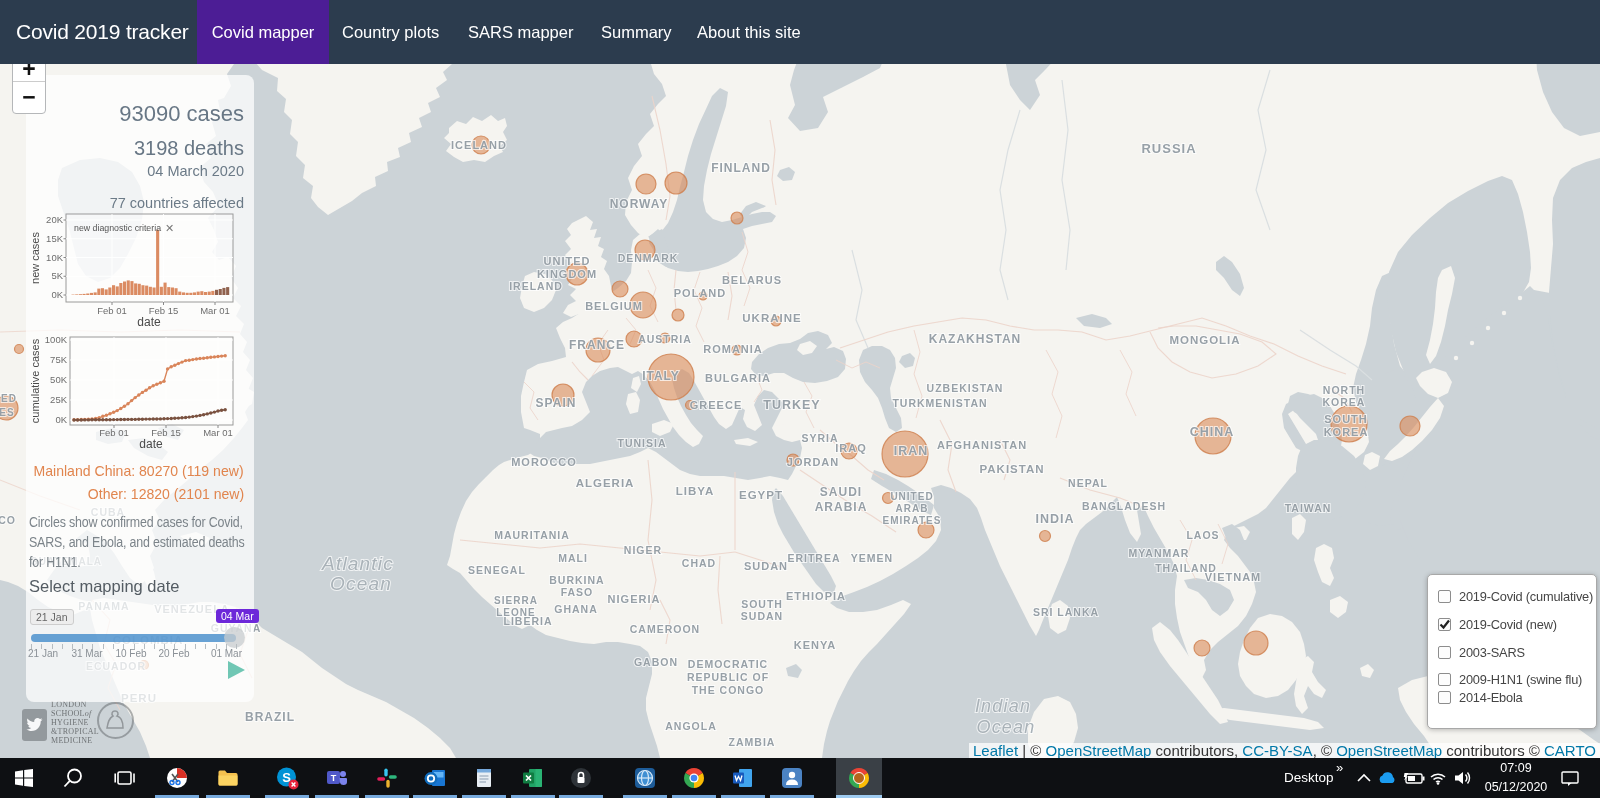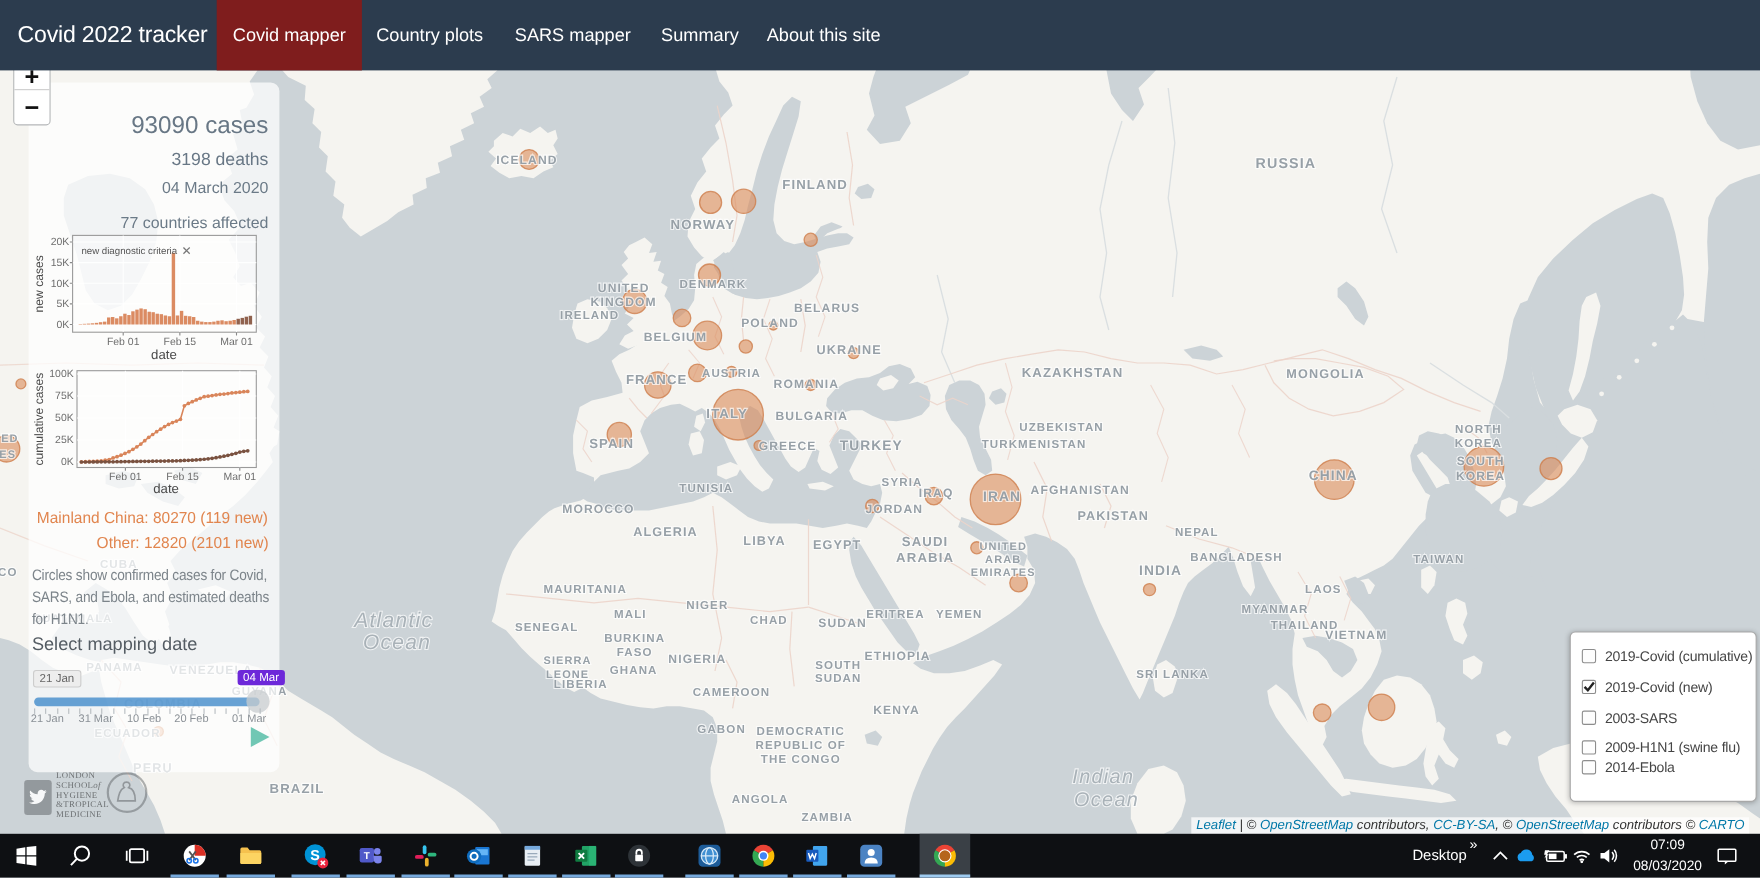--- a/index.html
+++ b/index.html
@@ -1,51 +1,51 @@
 <!DOCTYPE html>
 <html><head>
 <meta charset="utf-8">
 <style>
 * { margin:0; padding:0; box-sizing:border-box; }
 html,body { width:1600px; height:798px; overflow:hidden; font-family:"Liberation Sans", sans-serif; }
 #page { position:relative; width:1600px; height:798px; background:#ccd3d7; }
 #navbar { position:absolute; left:0; top:0; width:1600px; height:64px; background:#2c3c4e; z-index:60; }
 #brand { position:absolute; left:16px; top:0; height:64px; line-height:64px; color:#fff; font-size:21px; letter-spacing:-0.2px; white-space:nowrap; }
 .tab { position:absolute; top:0; height:64px; line-height:64px; color:#fff; font-size:16.5px; text-align:center; white-space:nowrap; }
-#tab1 { left:197px; width:132px; background:#7f1d1d; }
+#tab1 { left:197px; width:132px; background:#4c1d95; }
 #tab2 { left:342px; width:96px; }
 #tab3 { left:468px; width:102px; }
 #tab4 { left:601px; width:66px; }
 #tab5 { left:697px; width:103px; }
 #mapsvg { position:absolute; left:0; top:0; z-index:1; }
 #zoomctl { position:absolute; left:12px; top:48px; width:34px; border:1px solid #b5b7b9; border-radius:4px; background:#fff; z-index:20; }
 #zoomctl .zb { width:32px; height:32px; text-align:center; line-height:31px; font-size:23px; font-weight:bold; color:#111; }
 #zoomctl .zb:first-child { line-height:41px; }
 #zoomctl .zb+.zb { border-top:1px solid #ccc; }
 #panel { position:absolute; left:26px; top:75px; width:228px; height:627px; background:rgba(255,255,255,0.72); border-radius:8px; z-index:10; }
 .rt { position:absolute; right:10px; text-align:right; color:#687785; white-space:nowrap; }
 #cases { top:26px; font-size:22px;text-align:right; }
-#deaths { top:62px; font-size:16px; }
+#deaths { top:62px; font-size:20px; }
 #mdate { top:88px; font-size:14.5px; color:#6b7a87; }
 #ncount { top:120px; font-size:14.5px; color:#6b7a87; }
 #china { top:388px; font-size:14.5px; color:#e1854e; transform:scale(0.97,1); transform-origin:right; }
 #other { top:411px; font-size:14.5px; color:#e1854e; transform:scale(0.97,1); transform-origin:right; }
 #expl { position:absolute; left:3px; top:438px; width:248px; font-size:13.8px; line-height:20px; color:#7c848a; letter-spacing:-0.2px; transform:scale(0.9,1); transform-origin:left top; }
 #selmap { position:absolute; left:3px; top:502px; font-size:16.5px; color:#545c63; white-space:nowrap; }
 #fromchip { position:absolute; left:4px; top:534px; background:#ededed; border:1px solid #cdcdcd; border-radius:3px; font-size:10.5px; color:#666; padding:1px 5px; white-space:nowrap; }
 #tooltip { position:absolute; left:190px; top:534px; background:#6d28d9; border-radius:3px; font-size:10.5px; color:#fff; padding:1px 5px; white-space:nowrap; }
 #track { position:absolute; left:5px; top:559px; width:205px; height:8px; background:rgba(66,139,202,0.8); border-radius:4px; }
 #handle { position:absolute; left:198px; top:552px; width:21px; height:21px; background:rgba(200,204,207,0.75); border-radius:50%; }
 .tick { position:absolute; top:569px; width:1px; height:5px; background:#b6bcc0; }
 .tlab { position:absolute; top:573px; font-size:10px; color:#8a9096; white-space:nowrap; }
 #playbtn { position:absolute; left:202px; top:586px; width:0; height:0; border-left:17px solid #70c7b4; border-top:9.5px solid transparent; border-bottom:9.5px solid transparent; }
 #legend { position:absolute; left:1427px; top:574px; width:170px; height:155px; background:#fff; border:1px solid #a8a8a8; border-radius:5px; z-index:20; box-shadow:0 1px 5px rgba(0,0,0,0.25); }
 .litem { position:absolute; left:10px; height:16px; font-size:12.8px; color:#454545; white-space:nowrap; letter-spacing:-0.2px; }
 .cb { display:inline-block; width:13px; height:13px; background:#fdfdfd; border:1px solid #8d8d8d; border-radius:2px; vertical-align:-2px; margin-right:8px; position:relative; }
-#attrib { position:absolute; right:10px; top:743px; height:15px; background:rgba(255,255,255,0.75); font-size:12px; color:#333; padding:0 4px; z-index:15; line-height:15px; white-space:nowrap;font-style:italic; }
+#attrib { position:absolute; right:0px; top:743px; height:15px; background:rgba(255,255,255,0.75); font-size:15px; color:#333; padding:0 4px; z-index:15; line-height:15px; white-space:nowrap; }
 #attrib a { color:#0078A8; text-decoration:none; }
 #taskbar { position:absolute; left:0; top:758px; width:1600px; height:40px; background:#0e1013; z-index:70; }
 .tray { position:absolute; color:#fff; font-size:12px; z-index:71; }
 </style>
 </head>
 <body>
 <div id="page">
 <svg id="mapsvg" width="1600" height="798" viewBox="0 0 1600 798">
 <rect x="0" y="0" width="1600" height="798" fill="#ccd3d7"></rect>
 <g>
@@ -295,21 +295,21 @@
         <text x="7" y="524" font-size="10.5" letter-spacing="1.0" fill="#97a0a7" font-weight="bold" stroke="rgba(255,255,255,0.7)" stroke-width="2" paint-order="stroke">CO</text>
         <text x="9" y="402" font-size="10" letter-spacing="1.0" fill="#97a0a7" font-weight="bold" stroke="rgba(255,255,255,0.7)" stroke-width="2" paint-order="stroke">ED</text>
         <text x="7" y="416" font-size="10" letter-spacing="1.0" fill="#97a0a7" font-weight="bold" stroke="rgba(255,255,255,0.7)" stroke-width="2" paint-order="stroke">ES</text>
         <text x="358" y="570" font-size="19" letter-spacing="1.2" fill="#a9b2b8" font-weight="normal" font-style="italic" stroke="rgba(255,255,255,0.7)" stroke-width="2" paint-order="stroke">Atlantic</text>
         <text x="361" y="590" font-size="19" letter-spacing="1.2" fill="#a9b2b8" font-weight="normal" font-style="italic" stroke="rgba(255,255,255,0.7)" stroke-width="2" paint-order="stroke">Ocean</text>
         <text x="1003" y="712" font-size="18" letter-spacing="1.2" fill="#a9b2b8" font-weight="normal" font-style="italic" stroke="rgba(255,255,255,0.7)" stroke-width="2" paint-order="stroke">Indian</text>
         <text x="1006" y="733" font-size="18" letter-spacing="1.2" fill="#a9b2b8" font-weight="normal" font-style="italic" stroke="rgba(255,255,255,0.7)" stroke-width="2" paint-order="stroke">Ocean</text>
       </g>
 </svg>
 <div id="navbar">
-  <div id="brand">Covid 2022 tracker</div>
+  <div id="brand">Covid 2019 tracker</div>
   <div class="tab" id="tab1">Covid mapper</div>
   <div class="tab" id="tab2">Country plots</div>
   <div class="tab" id="tab3">SARS mapper</div>
   <div class="tab" id="tab4">Summary</div>
   <div class="tab" id="tab5">About this site</div>
 </div>
 <div id="zoomctl">
       <div class="zb">+</div>
       <div class="zb">−</div>
     </div>
@@ -691,19 +691,19 @@
         </svg></div>
       <div class="tray" style="left:1429px;top:771px"><svg width="18" height="14" viewBox="0 0 18 14">
           <path d="M2 6 A10 10 0 0 1 16 6 M4.5 8.5 A6.5 6.5 0 0 1 13.5 8.5 M7 11 A3.5 3.5 0 0 1 11 11" fill="none" stroke="#fff" stroke-width="1.5"></path>
           <circle cx="9" cy="12.5" r="1.3" fill="#fff"></circle>
         </svg></div>
       <div class="tray" style="left:1453px;top:770px"><svg width="20" height="16" viewBox="0 0 20 16">
           <path d="M2 5.5 H5.5 L10 2 V14 L5.5 10.5 H2 Z" fill="#fff"></path>
           <path d="M12.5 4.5 A5.5 5.5 0 0 1 12.5 11.5 M14.5 2.5 A8.5 8.5 0 0 1 14.5 13.5" fill="none" stroke="#fff" stroke-width="1.4"></path>
         </svg></div>
       <div class="tray" style="left:1494px;top:761px;width:44px;text-align:center;font-size:12.5px">07:09</div>
-      <div class="tray" style="left:1478px;top:780px;width:76px;text-align:center;font-size:12.5px">08/03/2020</div>
+      <div class="tray" style="left:1478px;top:780px;width:76px;text-align:center;font-size:12.5px">05/12/2020</div>
       <div class="tray" style="left:1560px;top:769px"><svg width="20" height="18" viewBox="0 0 20 18">
           <rect x="2" y="3" width="16" height="11" rx="1" fill="none" stroke="#fff" stroke-width="1.4"></rect>
           <path d="M8 14 L8 17 L11.5 14" fill="#fff"></path>
         </svg></div>
     </div>
 </div>
 
 </body></html>

